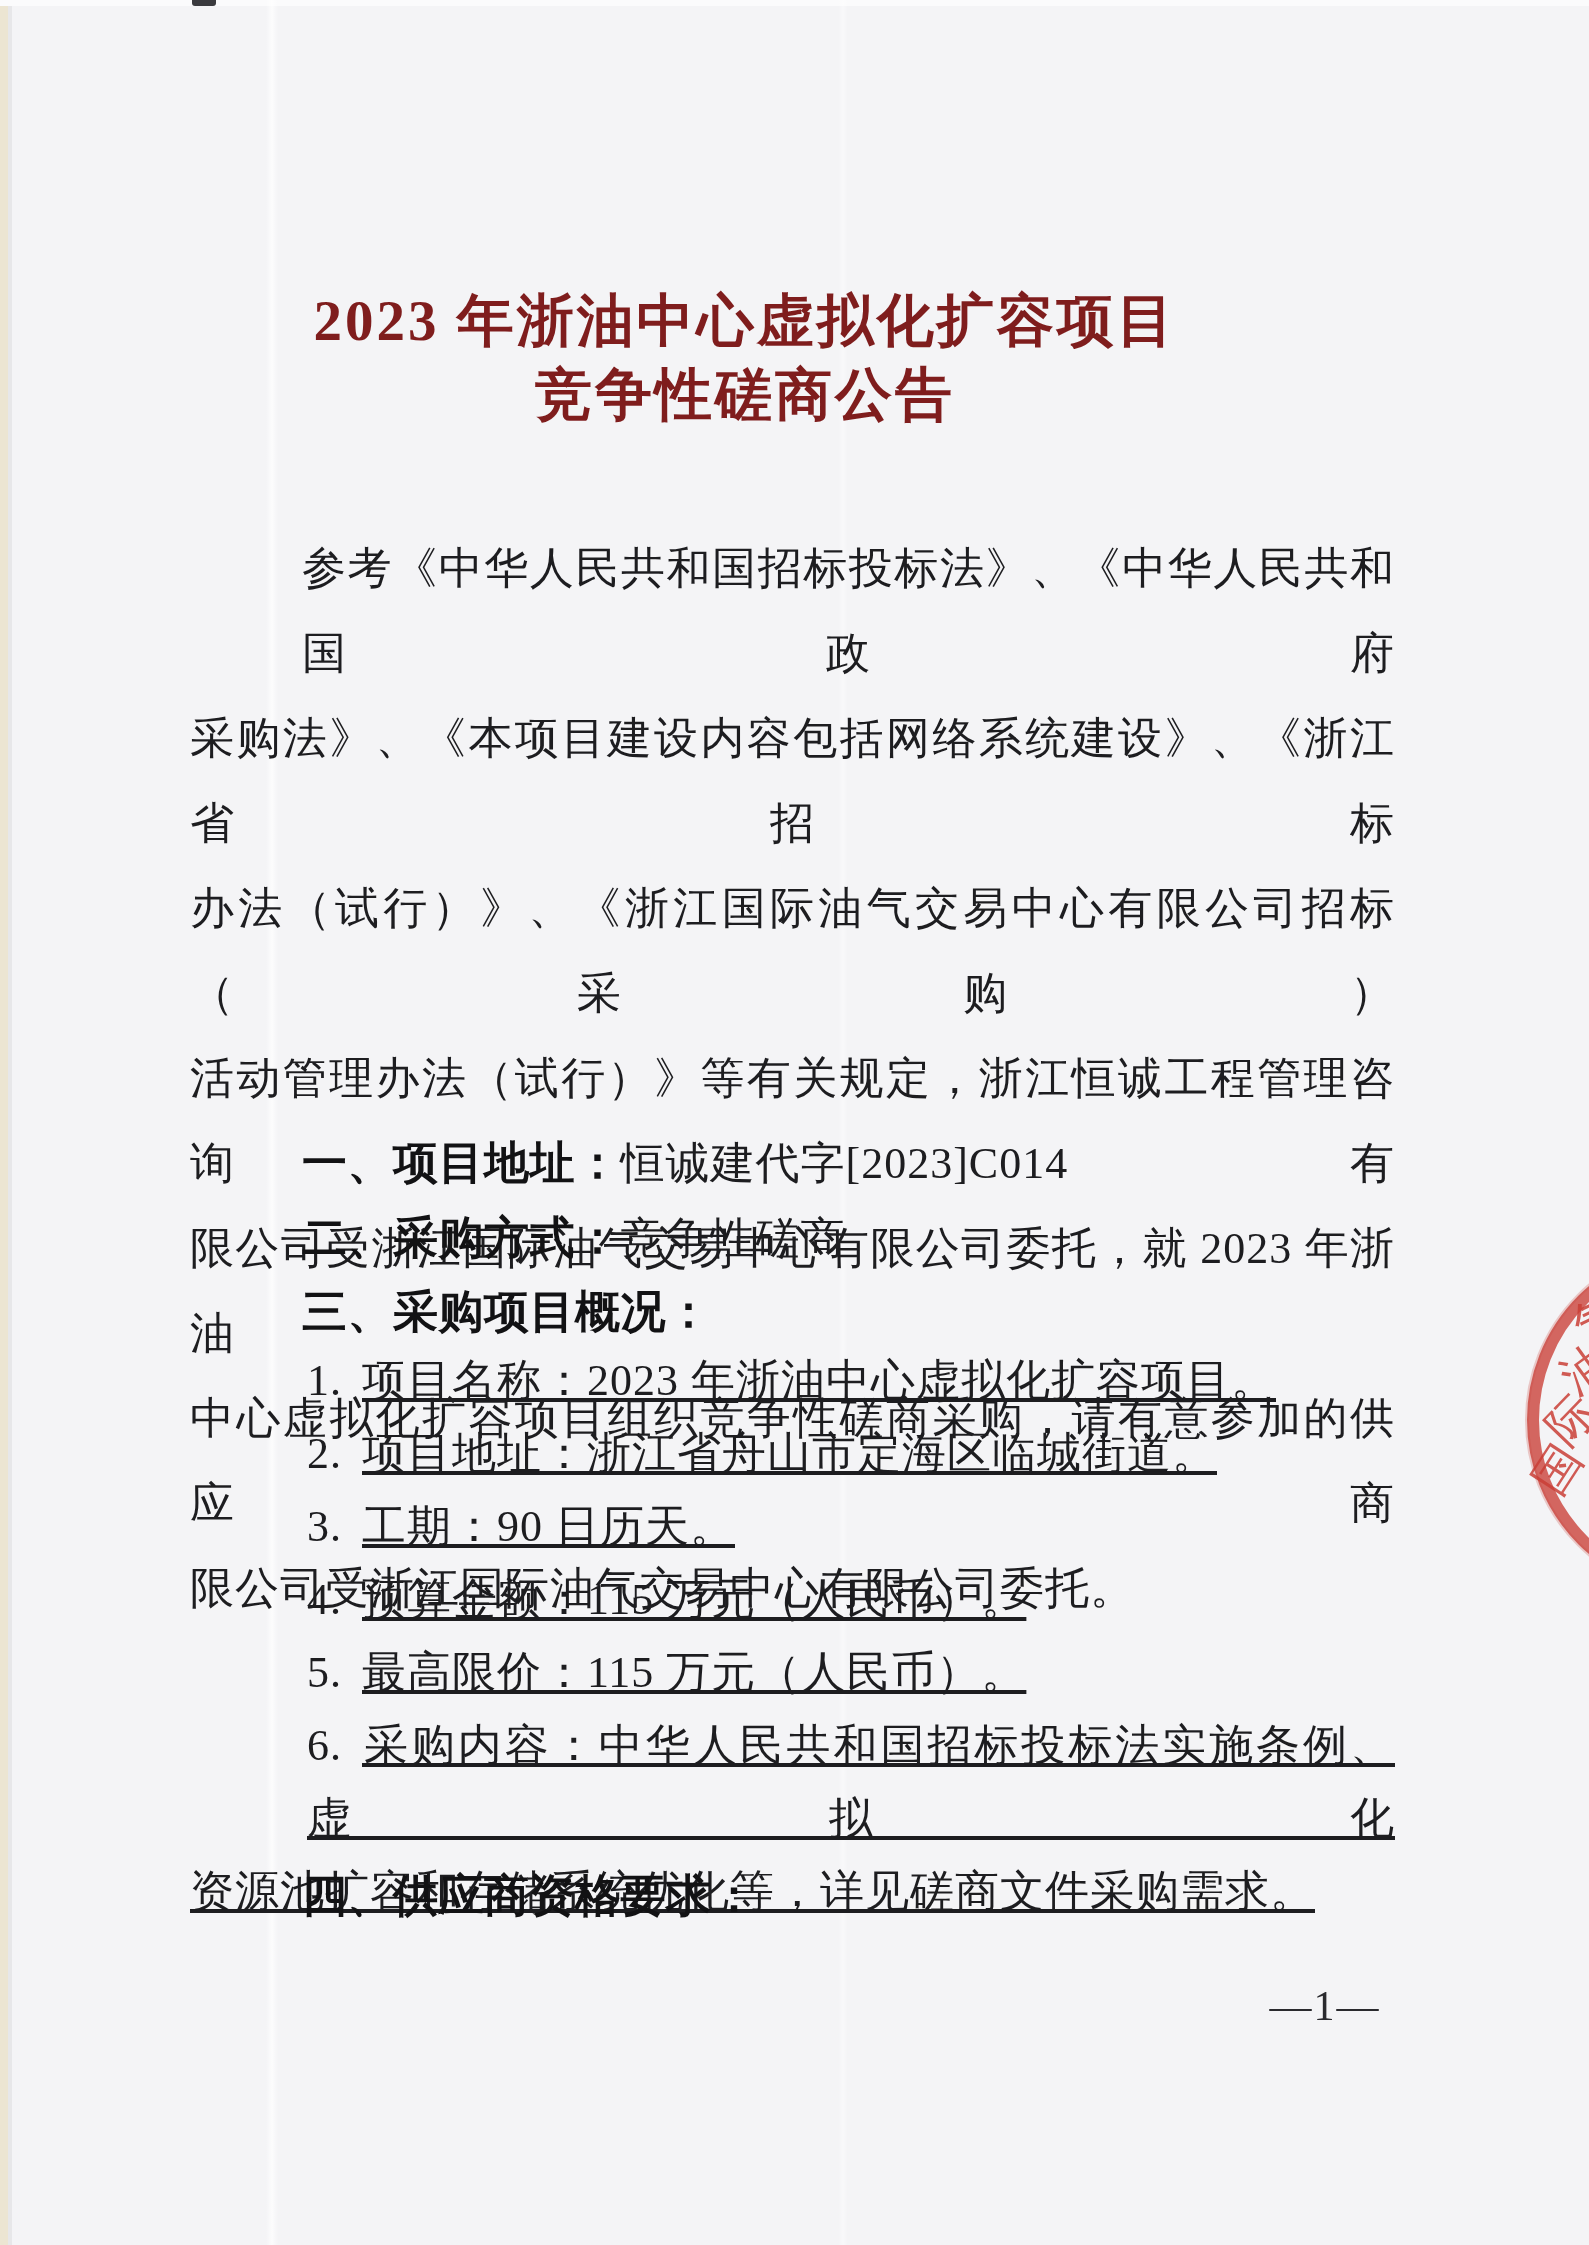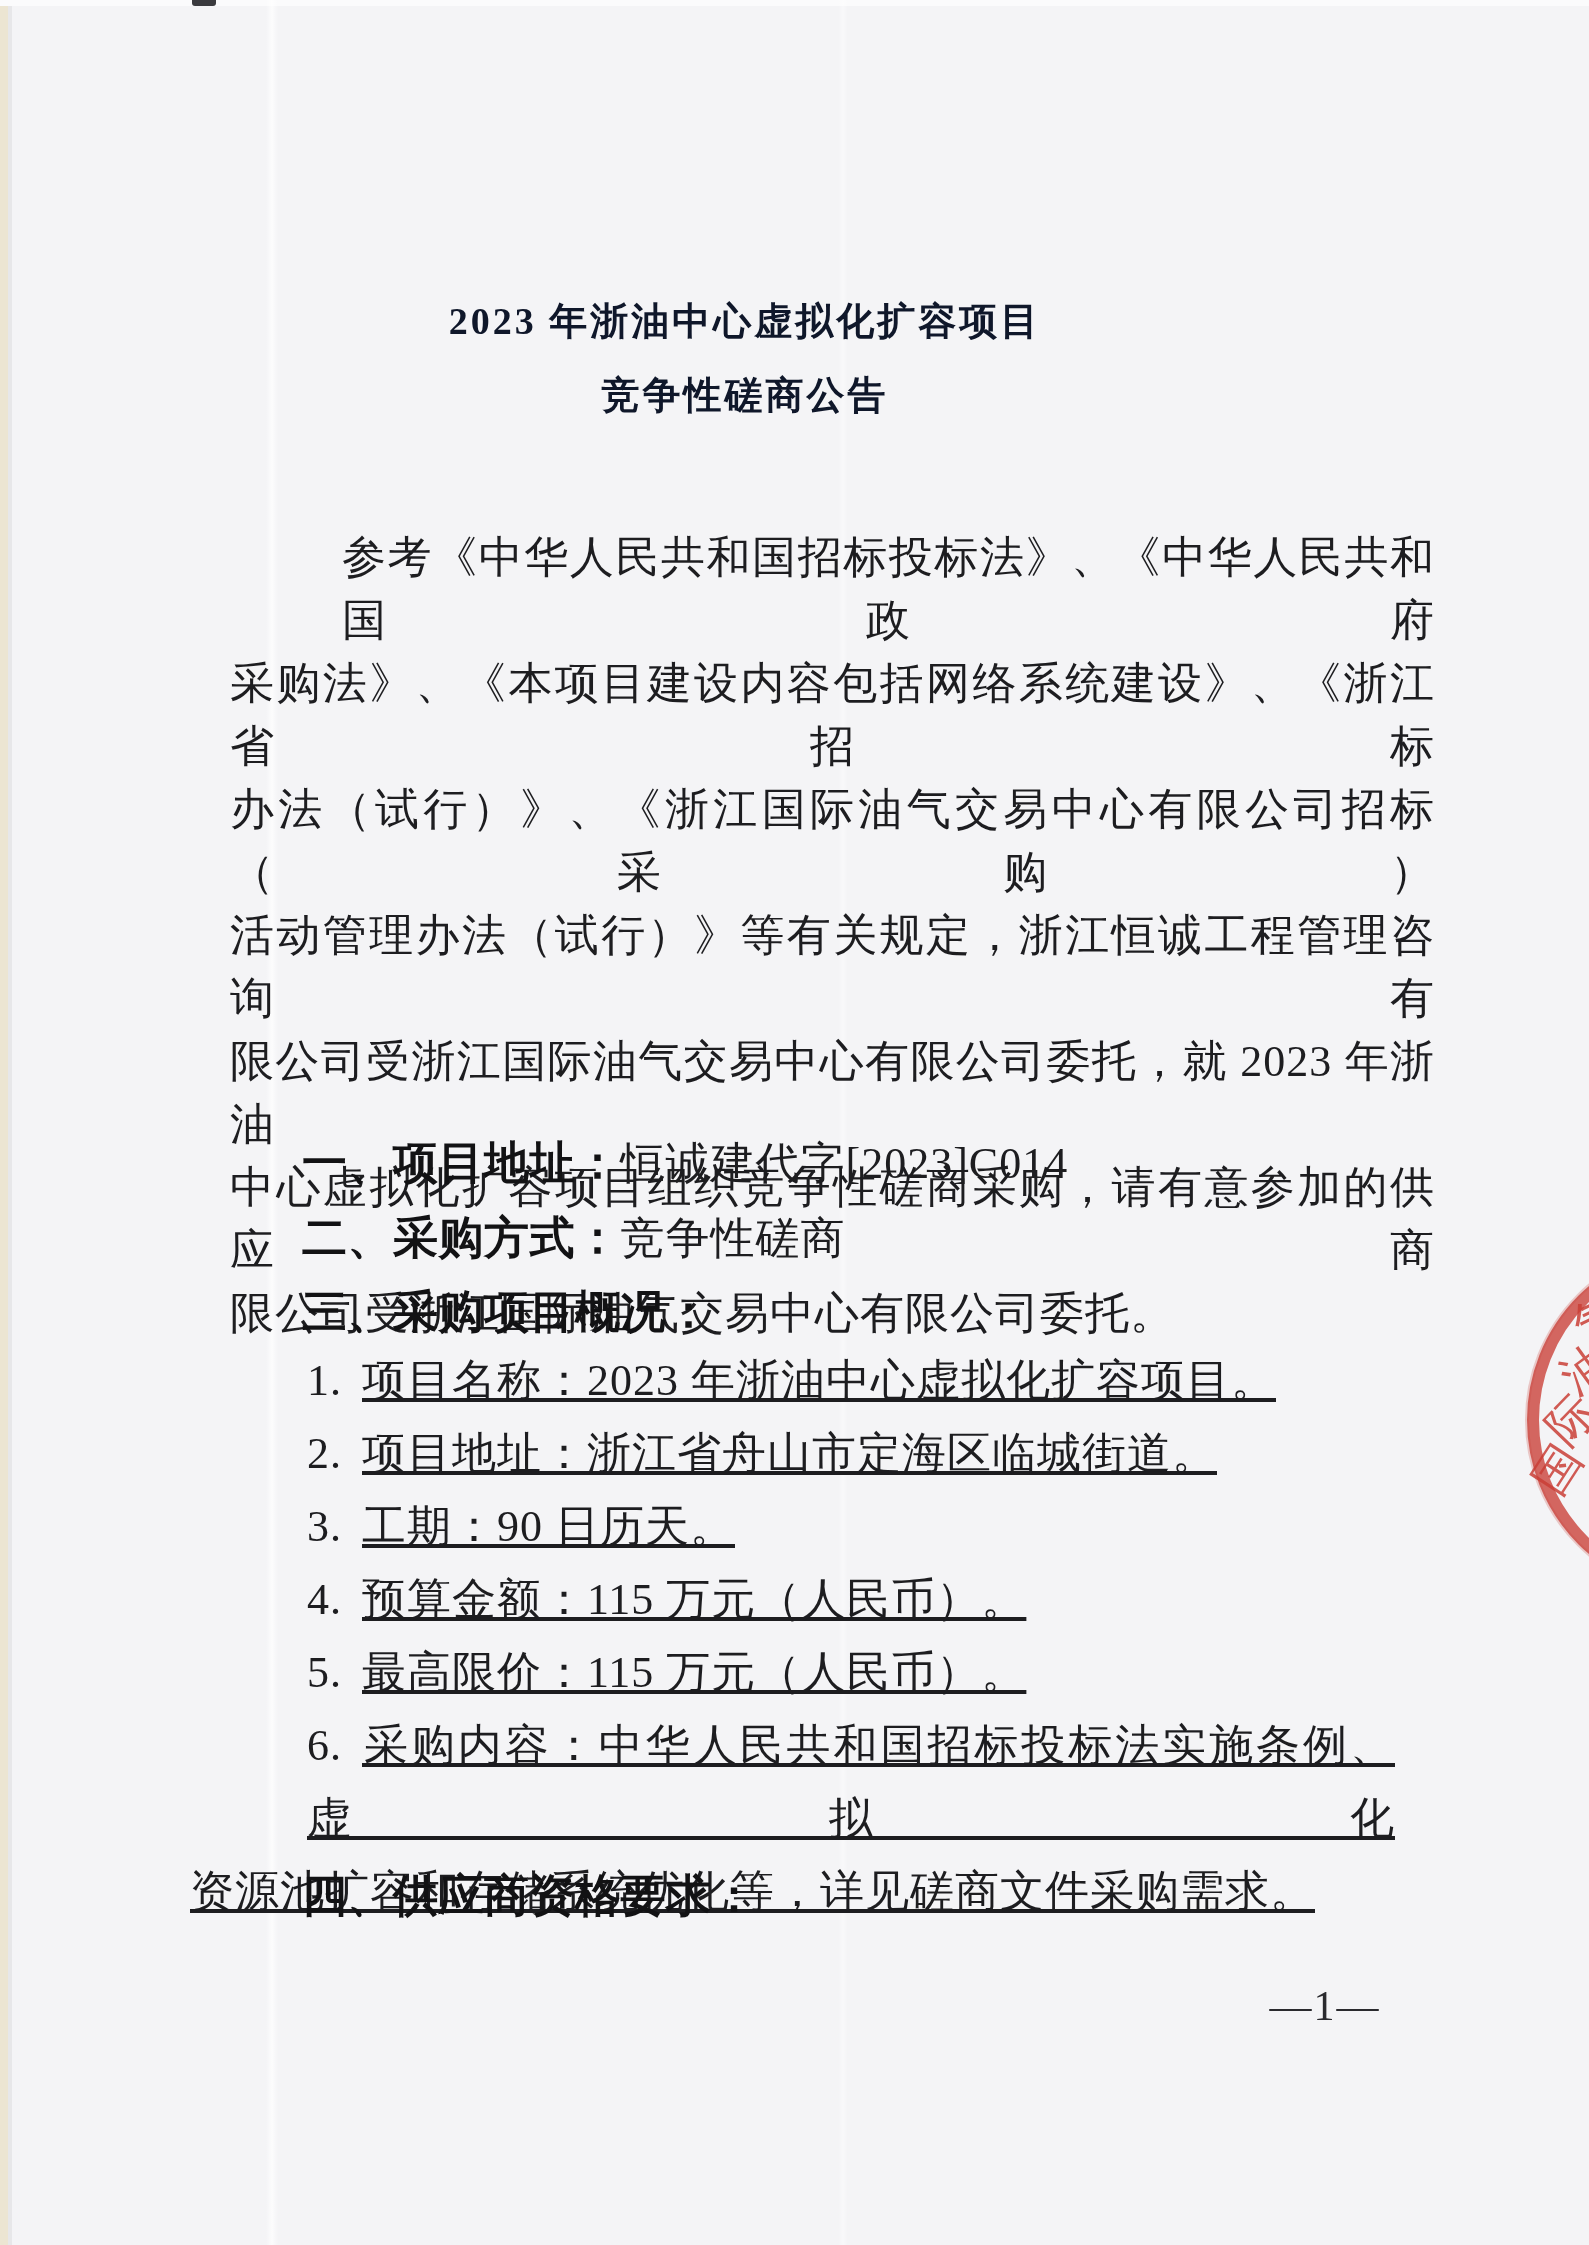--- a/index.html
+++ b/index.html
@@ -17,27 +17,27 @@
   .top-strip{position:absolute;left:0;top:0;width:1589px;height:6px;background:#fbfbfc;}
   .top-speck{position:absolute;left:192px;top:0;width:24px;height:6px;background:#3a3a3e;border-radius:0 0 3px 3px;}
   .crease{position:absolute;left:266px;top:0;width:12px;height:2245px;
     background:linear-gradient(90deg,rgba(255,255,255,0) 0%,rgba(255,255,255,0.75) 50%,rgba(255,255,255,0) 100%);}
   .crease2{position:absolute;left:838px;top:0;width:10px;height:2245px;
     background:linear-gradient(90deg,rgba(255,255,255,0) 0%,rgba(255,255,255,0.45) 50%,rgba(255,255,255,0) 100%);}
 
   
   .title-block{
     position:absolute;left:120px;top:284px;width:1250px;
-    text-align:center;font-weight:700;font-size:38px;line-height:74px;
-    letter-spacing:3px;color:#0f172a;
+    text-align:center;font-weight:700;font-size:57px;line-height:74px;
+    letter-spacing:3px;color:#7f1d1d;
   }
   
   .intro-block{
     position:absolute;left:190px;top:526px;width:1205px;
-    font-size:44px;line-height:63px;letter-spacing:1px;margin-left:40px;
+    font-size:44px;line-height:85px;letter-spacing:1px;
   }
   .line{white-space:nowrap;}
   .fill{white-space:normal;text-align:justify;text-align-last:justify;}
   .indent{padding-left:112px;}
   .sections-block{
     position:absolute;left:190px;top:1126px;width:1205px;
     font-size:44px;line-height:73.5px;letter-spacing:1px;
   }
   .sections-block .line{padding-left:112px;}
   .items-block{

